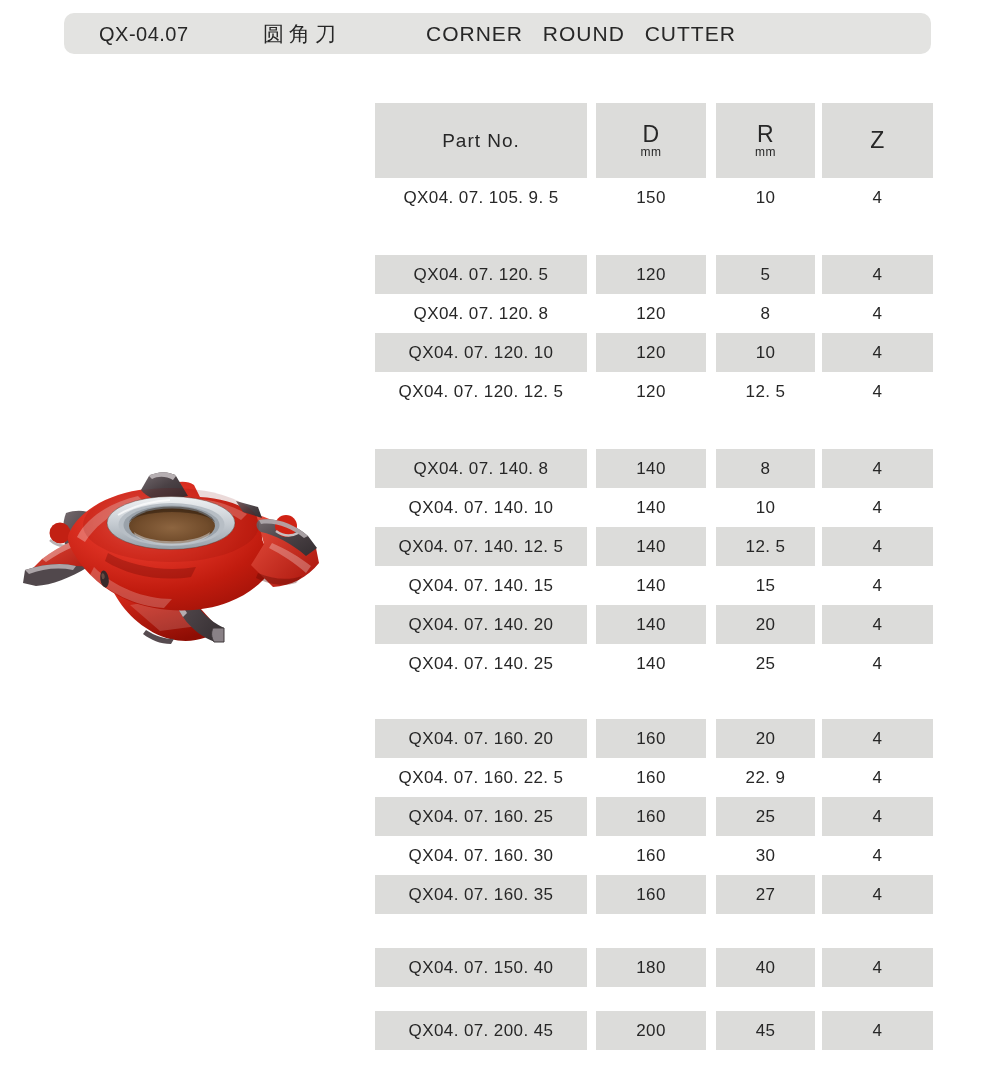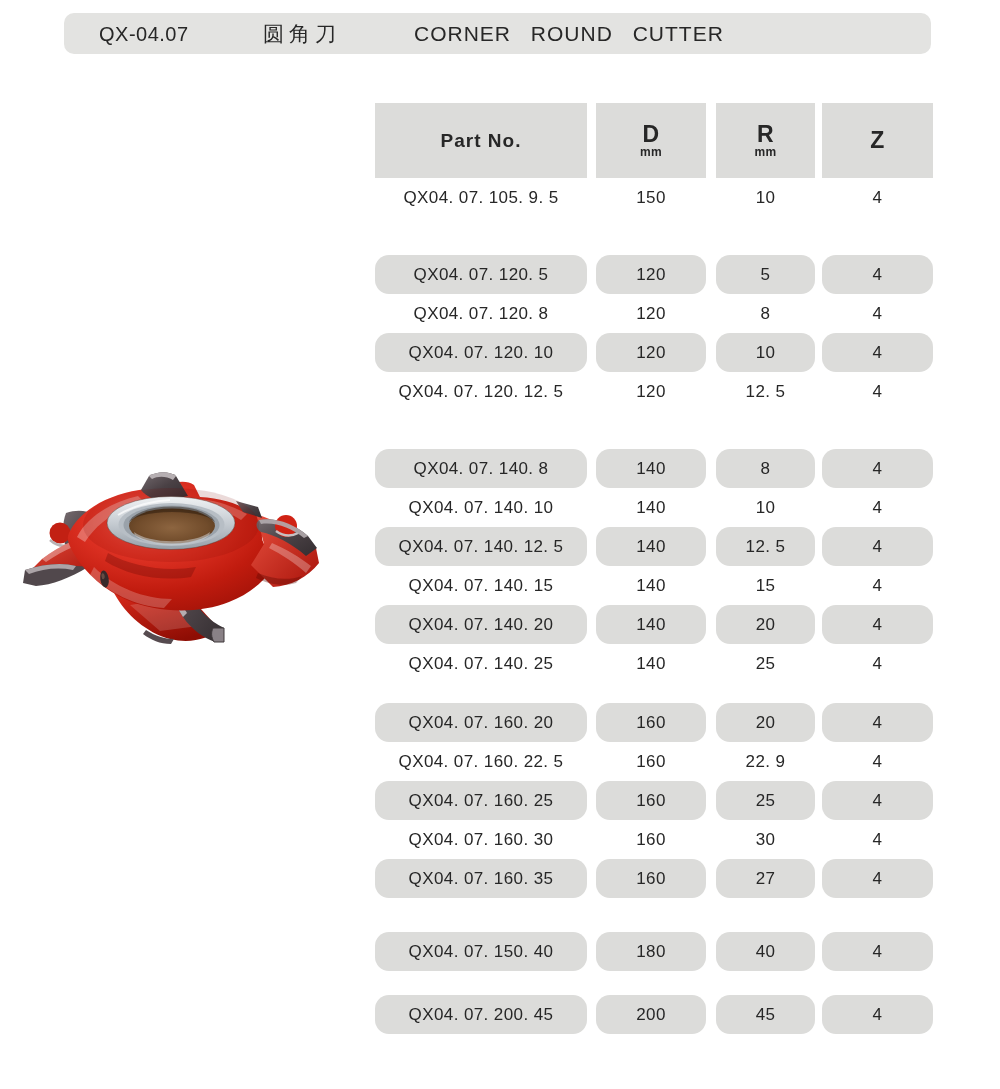--- a/index.html
+++ b/index.html
@@ -10,42 +10,42 @@
   }
 
   
   .title-bar {
     position:absolute; left:64px; top:13px; width:867px; height:41px;
     background:var(--bar-gray,#e3e3e1); border-radius:10px;
   }
   .title-bar span { position:absolute; top:50%; transform:translateY(-50%); white-space:nowrap;margin-left:24px; }
   .model-code { left:11px;  font-size:20px; letter-spacing:0.5px; }
   .title-cn   { left:175px; font-size:21px; letter-spacing:5px;text-align:center; }
-  .title-en   { left:326px; font-size:21px; letter-spacing:1px; word-spacing:13px; }
+  .title-en   { left:338px; font-size:21px; letter-spacing:1px; word-spacing:13px; }
 
   
   .product { position:absolute; left:10px; top:445px; width:345px; height:210px; margin:0; }
 
   
   .spec-table { position:absolute; left:375px; top:103px; width:558px; }
   .thead { display:flex; height:75px; }
   .trow  { display:flex; height:39px; }
   .cell, .hcell {
     display:flex; align-items:center; justify-content:center;
     font-size:17px; letter-spacing:0.4px; white-space:pre;
   }
   .c-part { width:212px; }
   .c-d    { width:110px; margin-left:9px; }
   .c-r    { width:99px;  margin-left:10px; }
   .c-z    { width:111px; margin-left:7px; }
-  .hcell  { background:var(--cell-gray,#dcdcda); flex-direction:column; justify-content:center;font-weight:bold; }
+  .hcell  { background:var(--cell-gray,#dcdcda); flex-direction:column; justify-content:center; }
   .hcell .col-label { font-size:19px; letter-spacing:1px; }
   .hcell .col-sym   { font-size:23px; line-height:1.05; }
   .hcell .col-unit  { font-size:12px; line-height:1.1; }
-  .shaded .cell { background:var(--cell-gray,#dcdcda);border-radius:14px; }
+  .shaded .cell { background:var(--cell-gray,#dcdcda); }
   .tgroup { width:558px; }
 </style>
 </head>
 <body>
 
 <div class="page">
 
   <header class="title-bar">
     <span class="model-code">QX-04.07</span>
     <span class="title-cn">圆角刀</span>
@@ -232,21 +232,21 @@
     <div class="cell c-r">20</div>
     <div class="cell c-z">4</div>
   </div>
           <div class="trow">
     <div class="cell c-part">QX04. 07. 140. 25</div>
     <div class="cell c-d">140</div>
     <div class="cell c-r">25</div>
     <div class="cell c-z">4</div>
   </div>
         </div>
-        <div class="tgroup" style="margin-top: 20px; text-align: right;">
+        <div class="tgroup" style="margin-top: 36px; text-align: right;">
           <div class="trow shaded">
     <div class="cell c-part">QX04. 07. 160. 20</div>
     <div class="cell c-d">160</div>
     <div class="cell c-r">20</div>
     <div class="cell c-z">4</div>
   </div>
           <div class="trow">
     <div class="cell c-part">QX04. 07. 160. 22. 5</div>
     <div class="cell c-d">160</div>
     <div class="cell c-r">22. 9</div>

